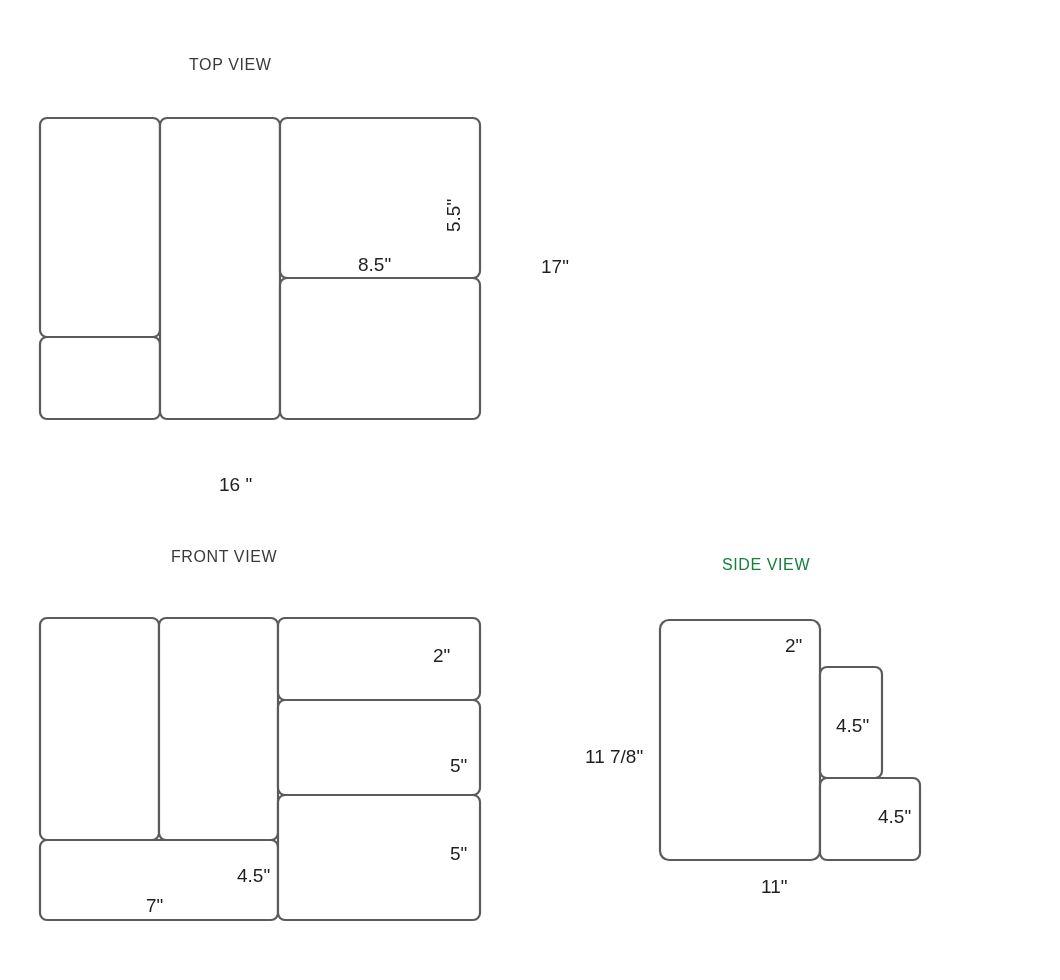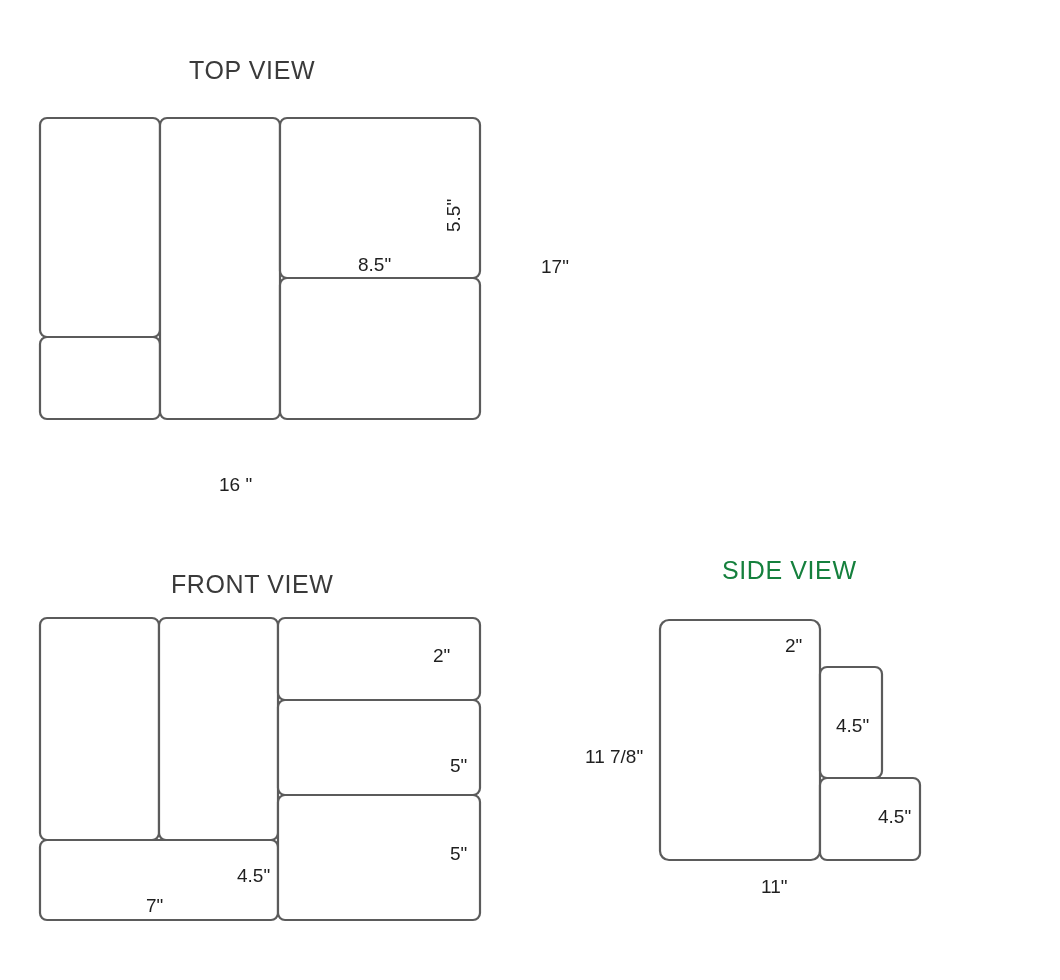--- a/index.html
+++ b/index.html
@@ -18,21 +18,21 @@
   }
   #drawing-canvas {
     position: absolute;
     left: 0;
     top: 0;
     width: 1060px;
     height: 980px;
   }
   .view-title {
     position: absolute;
-    font-size: 25px;
+    font-size: 16px;
     letter-spacing: 0.6px;
     color: #3a3a3a;
     white-space: nowrap;
     text-align: center;
   }
   .dim-label {
     position: absolute;
     font-size: 19px;
     color: #1f1f1f;
     white-space: nowrap;
@@ -73,21 +73,21 @@
   </g>
 
   <g>
     <rect class="panel" x="660" y="620" width="160" height="240" rx="9" ry="9" stroke="#5b5b5b"></rect>
     <rect class="panel" x="820" y="667" width="62" height="111" rx="7" ry="7" stroke="#5b5b5b"></rect>
     <rect class="panel" x="820" y="778" width="100" height="82" rx="7" ry="7" stroke="#5b5b5b"></rect>
   </g>
 </svg>
 
 <div class="view-title" style="left: 189px; top: 56px; color: rgb(58, 58, 58);">TOP VIEW</div>
-<div class="view-title" style="left: 171px; top: 570px; color: rgb(58, 58, 58);">FRONT VIEW</div>
+<div class="view-title" style="left: 171px; top: 548px; color: rgb(58, 58, 58);">FRONT VIEW</div>
 <div class="view-title" style="left: 722px; top: 556px; color: #15803d;">SIDE VIEW</div>
 
 <div class="dim-label" style="left: 358px; top: 254px; color: rgb(31, 31, 31);">8.5"</div>
 <div class="dim-label rot" style="left: 443px; top: 232px; color: rgb(31, 31, 31);">5.5"</div>
 <div class="dim-label" style="left: 541px; top: 256px; color: rgb(31, 31, 31);">17"</div>
 <div class="dim-label" style="left: 219px; top: 474px; color: rgb(31, 31, 31);">16 "</div>
 
 <div class="dim-label" style="left: 433px; top: 645px; color: rgb(31, 31, 31);">2"</div>
 <div class="dim-label" style="left: 450px; top: 755px; color: rgb(31, 31, 31);">5"</div>
 <div class="dim-label" style="left: 450px; top: 843px; color: rgb(31, 31, 31);">5"</div>

